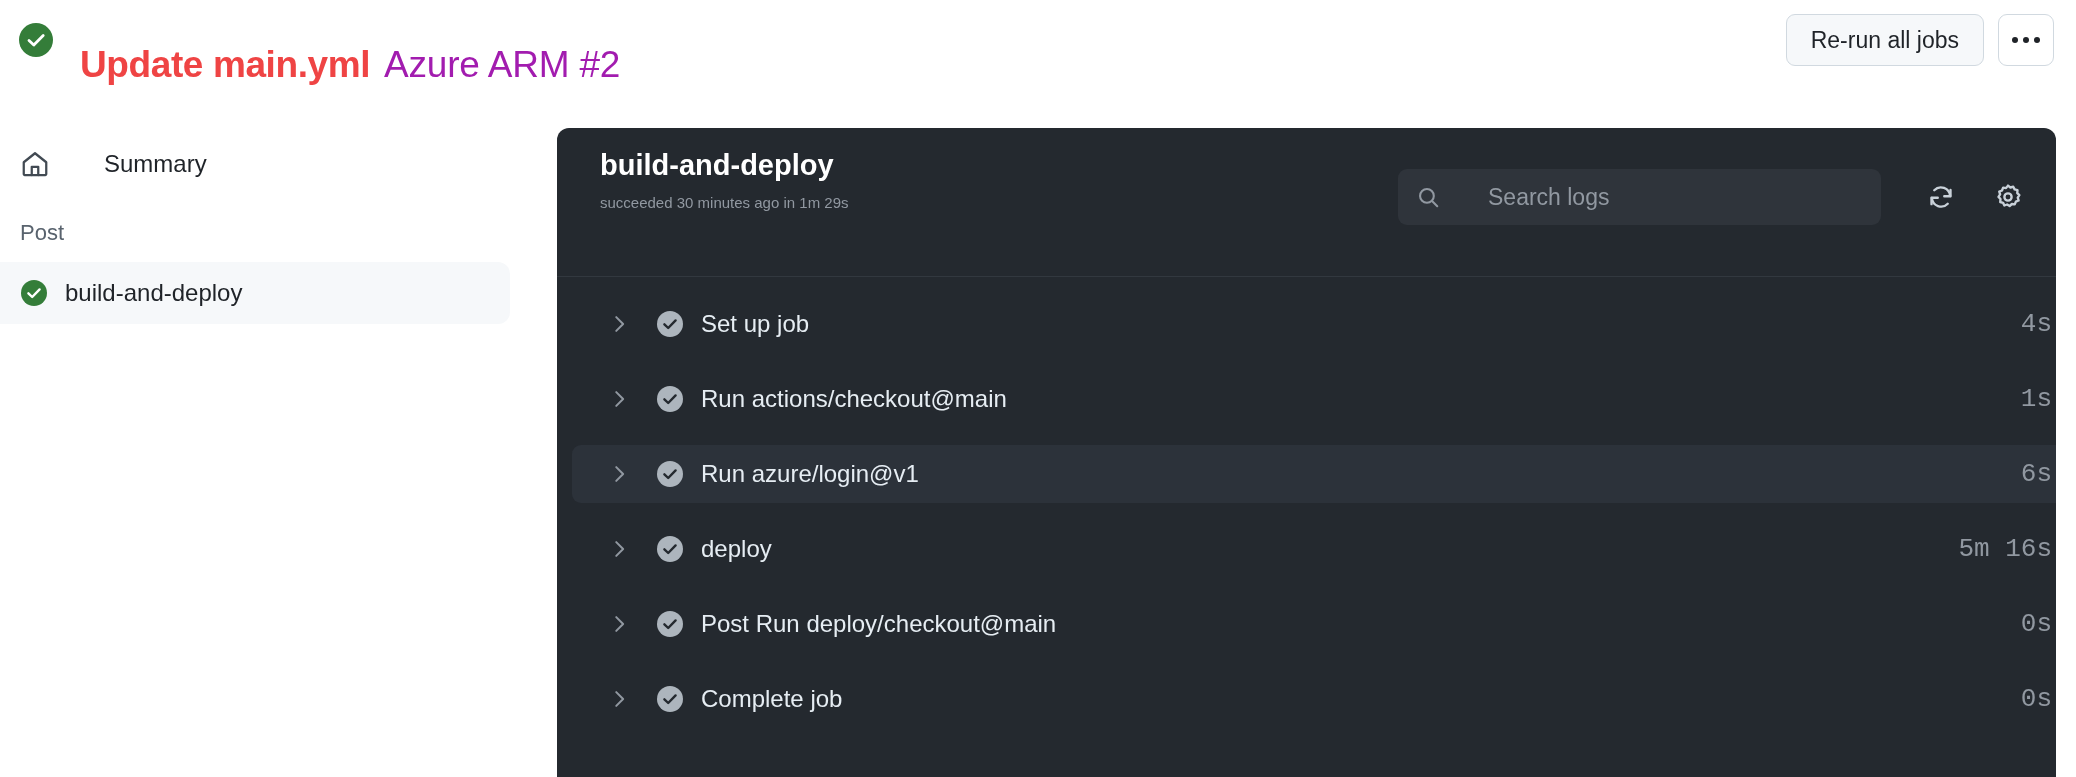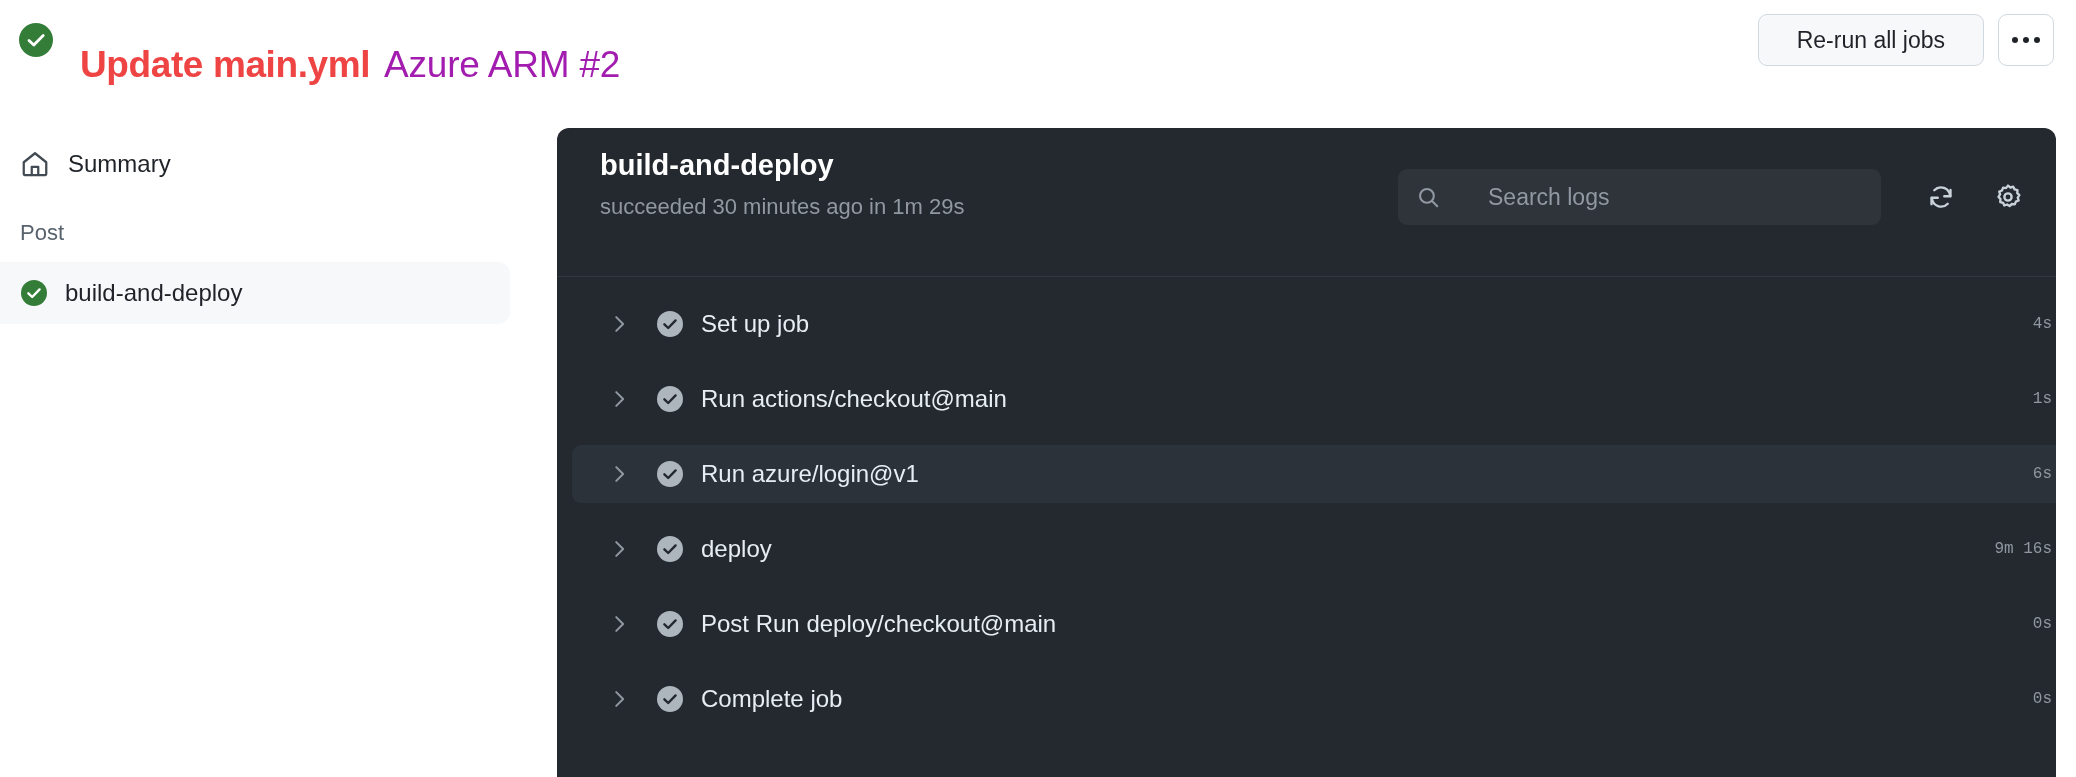--- a/index.html
+++ b/index.html
@@ -57,21 +57,21 @@
   .header-actions {
     position: absolute;
     right: 22px;
     top: 14px;
     display: flex;
     align-items: center;
     gap: 14px;
   }
   .btn-rerun {
     height: 52px;
-    padding: 0 38px;
+    padding: 0 24px;
     box-sizing: border-box;
     background: #f6f8fa;
     border: 1px solid #d1d9e0;
     border-radius: 9px;
     font-family: "Liberation Sans", sans-serif;
     font-size: 23px;
     color: #1f2328;
     line-height: 50px;
     white-space: nowrap;
     cursor: pointer;
@@ -109,20 +109,21 @@
     left: 0;
     top: 42px;
     width: 510px;
     height: 56px;
     box-sizing: border-box;
     display: flex;
     align-items: center;
     padding-left: 20px;
     border-radius: 10px;
     cursor: pointer;
+    gap: 36px;
   }
   .home-icon {
     width: 30px;
     height: 30px;
     flex: none;
     margin-right: 18px;
   }
   .home-icon svg { display: block; }
   .sidebar-label {
     font-size: 24px;
@@ -190,21 +191,21 @@
     top: 21px;
     font-size: 29px;
     font-weight: bold;
     color: #ffffff;
     white-space: nowrap;
   }
   .panel-subtitle {
     position: absolute;
     left: 43px;
     top: 66px;
-    font-size: 22px;
+    font-size: 15px;
     color: #9198a1;
     white-space: nowrap;
   }
 
   .search-box {
     position: absolute;
     left: 841px;
     top: 41px;
     width: 483px;
     height: 56px;
@@ -290,21 +291,21 @@
   .step-check-icon svg { display: block; }
   .step-name {
     font-size: 24px;
     color: #e6edf3;
     white-space: nowrap;
   }
   .step-duration {
     margin-left: auto;
     margin-right: 25px;
     font-family: "Liberation Mono", monospace;
-    font-size: 16px;
+    font-size: 26px;
     color: #9198a1;
     white-space: pre;
   }
 </style>
 </head>
 <body>
 
 <div class="page-header">
 
   <span class="header-status-icon">
@@ -450,21 +451,21 @@
           <path d="M9 4.5 L16.5 12 L9 19.5"></path>
         </svg>
       </span>
       <span class="step-check-icon">
         <svg width="28" height="28" viewBox="0 0 28 28">
           <circle cx="14" cy="14" r="13" fill="#adb5bd"></circle>
           <path d="M8.4 14.3 L12.2 18 L19.6 10.4" fill="none" stroke="#24292f" stroke-width="2.4" stroke-linecap="round" stroke-linejoin="round"></path>
         </svg>
       </span>
       <span class="step-name">deploy</span>
-      <span class="step-duration">9m 16s</span>
+      <span class="step-duration">5m 16s</span>
     </div>
 
     <div class="step-spacer"></div>
 
     <div class="step-row">
       <span class="chevron-icon">
         <svg width="22" height="22" viewBox="0 0 24 24" fill="none" stroke="#9198a1" stroke-width="2.2" stroke-linecap="round" stroke-linejoin="round">
           <path d="M9 4.5 L16.5 12 L9 19.5"></path>
         </svg>
       </span>

